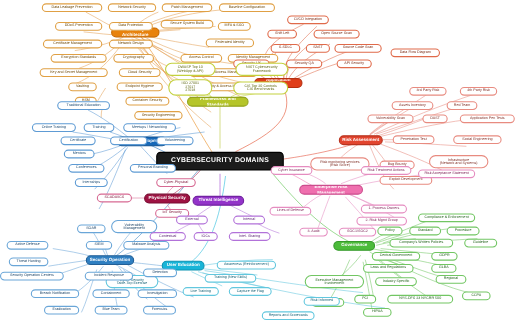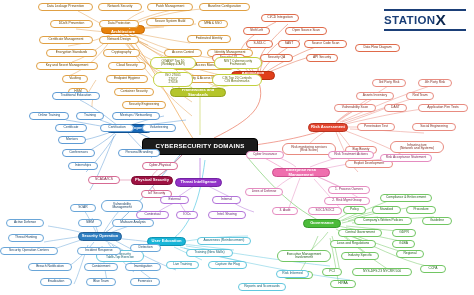--- a/index.html
+++ b/index.html
@@ -426,22 +426,14 @@
 CIS Benchmarks</div>
 
   <div class="node trunk c-ti-t" style="left:175px;top:178px;width:47px;height:9px;">Threat Intelligence</div>
 
   <div class="node leaf c-ti" style="left:160px;top:196px;width:29px;height:8px;">External</div>
   <div class="node leaf c-ti" style="left:212px;top:196px;width:29px;height:8px;">Internal</div>
   <div class="node leaf c-ti" style="left:136px;top:211px;width:33px;height:8px;">Contextual</div>
   <div class="node leaf c-ti" style="left:176px;top:211px;width:22px;height:8px;">IOCs</div>
   <div class="node leaf c-ti" style="left:208px;top:211px;width:38px;height:8px;">Intel. Sharing</div>
 
-  <div id="logo">
-    <div class="bar top"></div>
-    <div class="bar bot"></div>
-    <div class="word">
-      <span class="st">STATION</span>
-        <span class="xx">X</span>
-    </div>
-  </div>
 
 </div>
 
 </body></html>

